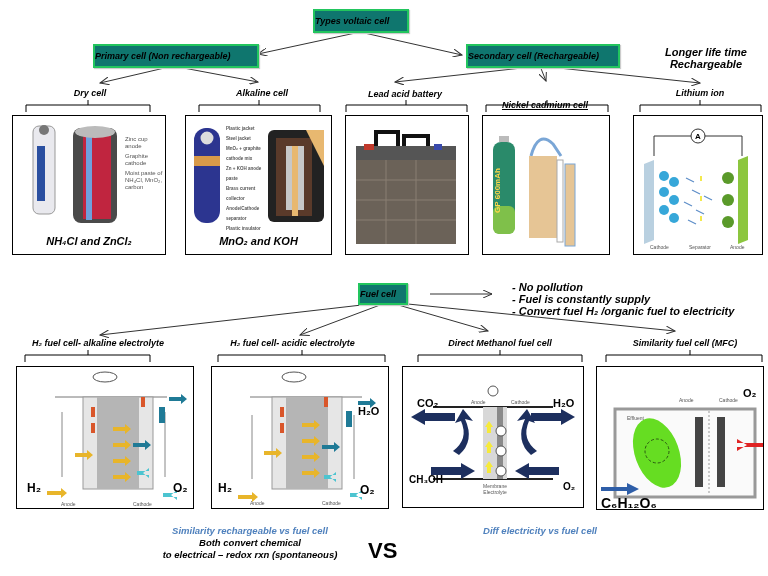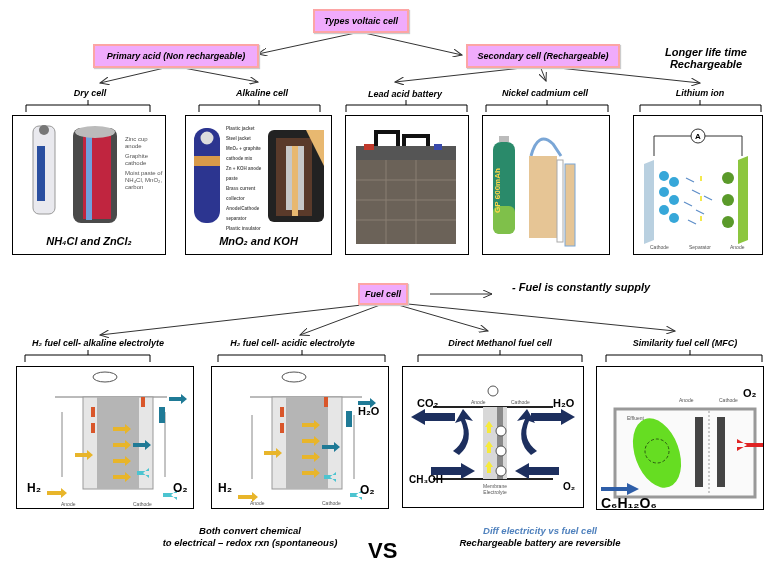--- a/index.html
+++ b/index.html
@@ -1,19 +1,19 @@
 <!DOCTYPE html>
 <html><head>
 <meta charset="utf-8">
 <style>
   html, body { margin:0; padding:0; background:#ffffff; }
   body { width:768px; height:576px; position:relative; overflow:hidden;
          font-family:"Liberation Sans", sans-serif; color:#000; }
-  .node { position:absolute; border:2px solid #fca5a5; background:#f0abfc;
-          box-shadow:1px 1px 1px #ccc; display:flex; align-items:center; justify-content:center;
+  .node { position:absolute; border:2px solid #22c55e; background:#0f766e;
+          box-shadow:1px 1px 1px #ccc; display:flex; align-items:center; justify-content:flex-start;
           font-style:italic; font-weight:bold; font-size:9px; white-space:nowrap; }
   .label { position:absolute; text-align:center; font-style:italic; font-weight:bold; font-size:9px; white-space:nowrap; }
   .frame { position:absolute; border:1.5px solid #000; background:#fff; overflow:hidden; }
   .cap { position:absolute; left:0; right:0; text-align:center; font-style:italic; font-weight:bold; font-size:11px; }
   svg.lines { position:absolute; left:0; top:0; }
   .note { position:absolute; font-style:italic; font-weight:bold; font-size:11px; line-height:12px; white-space:nowrap; }
   .chem { position:absolute; font-weight:bold; font-size:11px; }
   .small { font-size:5px; color:#555; position:absolute; }
 </style>
 </head>
@@ -50,34 +50,34 @@
     <path d="M218,362 V355 H385 V362 M302,355 V350"></path>
     <path d="M418,362 V355 H582 V362 M500,355 V350"></path>
     <path d="M606,362 V355 H762 V362 M690,355 V350"></path>
   </g>
 </svg>
 
 <div class="node" style="left:313px;top:9px;width:92px;height:20px;">
   <span>Types voltaic cell</span>
 </div>
 <div class="node" style="left:93px;top:44px;width:162px;height:20px;">
-  <span>Primary acid (Non rechargeable)</span>
+  <span>Primary cell (Non rechargeable)</span>
 </div>
 <div class="node" style="left:466px;top:44px;width:150px;height:20px;">
   <span>Secondary  cell (Rechargeable)</span>
 </div>
 <div class="note" style="left:665px;top:46px;text-align:center;">
   <div>Longer life time</div>
   <div>Rechargeable</div>
 </div>
 
 <div class="label" style="left:60px;top:88px;width:60px;">Dry cell</div>
 <div class="label" style="left:222px;top:88px;width:80px;">Alkaline cell</div>
 <div class="label" style="left:350px;top:89px;width:110px;">Lead acid battery</div>
-<div class="label" style="left:495px;top:88px;width:100px;">Nickel cadmium cell</div>
+<div class="label" style="left:495px;top:100px;width:100px;text-decoration:underline;">Nickel cadmium cell</div>
 <div class="label" style="left:665px;top:88px;width:70px;">Lithium ion</div>
 
 <div class="frame" style="left:12px;top:115px;width:152px;height:138px;">
   <svg width="152" height="120">
     <rect x="20" y="10" width="22" height="88" rx="6" fill="#e9e9ee" stroke="#999"></rect>
     <rect x="24" y="30" width="8" height="55" fill="#2a4fa0"></rect>
     <circle cx="31" cy="14" r="5" fill="#777"></circle>
     <rect x="60" y="12" width="44" height="95" rx="8" fill="#4a4a4a"></rect>
     <rect x="70" y="18" width="28" height="85" fill="#c0253f"></rect>
     <rect x="73" y="14" width="6" height="90" fill="#6fa0dd"></rect>
@@ -180,21 +180,23 @@
   </svg>
   <div class="small" style="left:16px;top:128px;">Cathode</div>
   <div class="small" style="left:55px;top:128px;">Separator</div>
   <div class="small" style="left:96px;top:128px;">Anode</div>
 </div>
 
 <div class="node" style="left:358px;top:283px;width:46px;height:18px;">
   <span>Fuel cell</span>
 </div>
 <div class="note" style="left:512px;top:281px;">
+  <div>- No pollution</div>
   <div>- Fuel is constantly supply</div>
+  <div>- Convert fuel H₂ /organic fuel to electricity</div>
 </div>
 
 <div class="label" style="left:18px;top:338px;width:160px;">H₂ fuel cell- alkaline electrolyte</div>
 <div class="label" style="left:215px;top:338px;width:155px;">H₂ fuel cell- acidic electrolyte</div>
 <div class="label" style="left:420px;top:338px;width:160px;">Direct Methanol fuel cell</div>
 <div class="label" style="left:610px;top:338px;width:150px;">Similarity fuel cell (MFC)</div>
 
 <div class="frame" style="left:16px;top:366px;width:176px;height:141px;">
   <svg width="176" height="141">
     <path d="M38,30 H150" stroke="#777" fill="none"></path>
@@ -315,20 +317,20 @@
     <polygon points="42,122 30,116 30,120 4,120 4,124 30,124 30,128" fill="#2e5ea8"></polygon>
   </svg>
   <div class="chem" style="left:146px;top:20px;">O₂</div>
   <div class="chem" style="left:4px;top:128px;font-size:14px;">C₆H₁₂O₆</div>
   <div class="small" style="left:82px;top:30px;">Anode</div>
   <div class="small" style="left:122px;top:30px;">Cathode</div>
   <div class="small" style="left:30px;top:48px;">Effluent</div>
 </div>
 
 <div style="position:absolute;left:130px;top:525px;width:240px;text-align:center;font-style:italic;font-weight:bold;font-size:9.5px;line-height:12px;">
+  <div style="color:#4f81bd;">Similarity rechargeable vs fuel cell</div>
   <div>Both convert chemical</div>
   <div>to electrical – redox rxn (spontaneous)</div>
 </div>
 <div style="position:absolute;left:368px;top:538px;font-weight:bold;font-size:22px;">VS</div>
 <div style="position:absolute;left:430px;top:525px;width:220px;text-align:center;font-style:italic;font-weight:bold;font-size:9.5px;line-height:12px;">
   <div style="color:#4f81bd;">Diff electricity vs fuel cell</div>
-  <div>Rechargeable battery are reversible</div>
 </div>
 
 </body></html>

